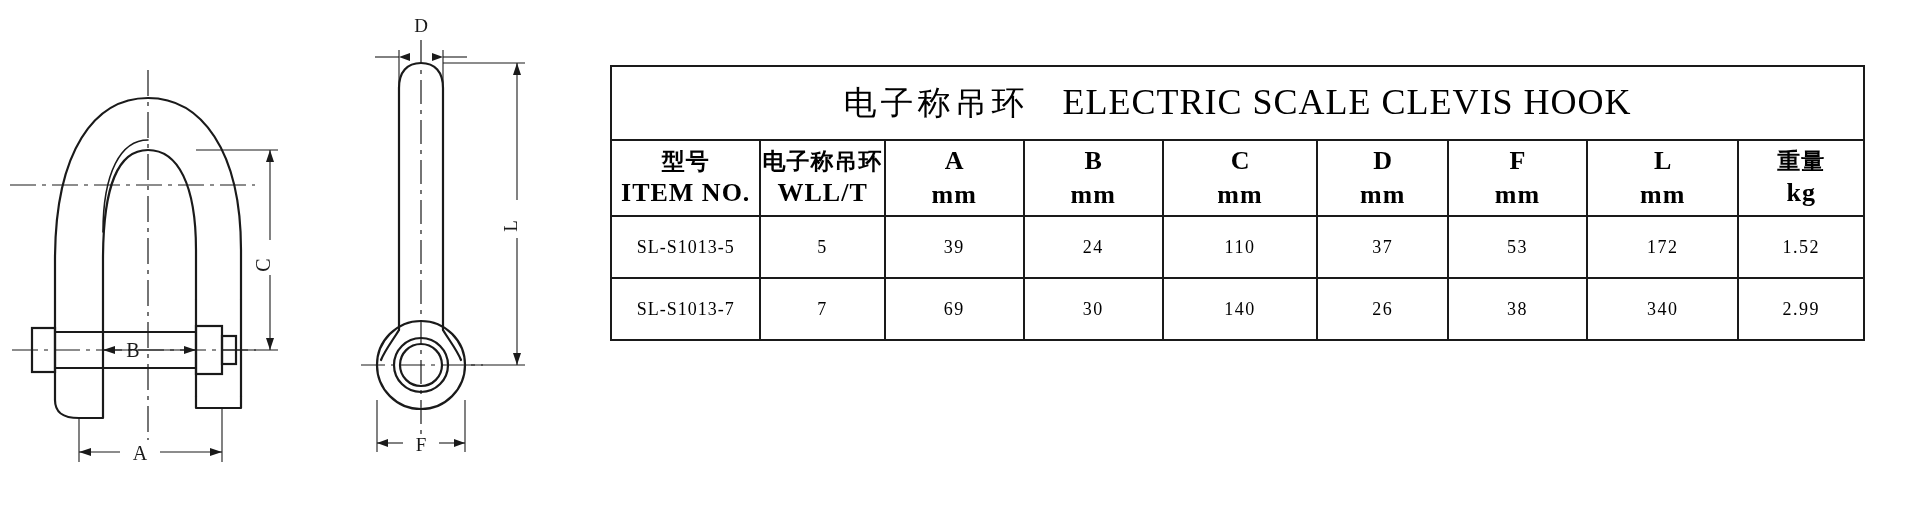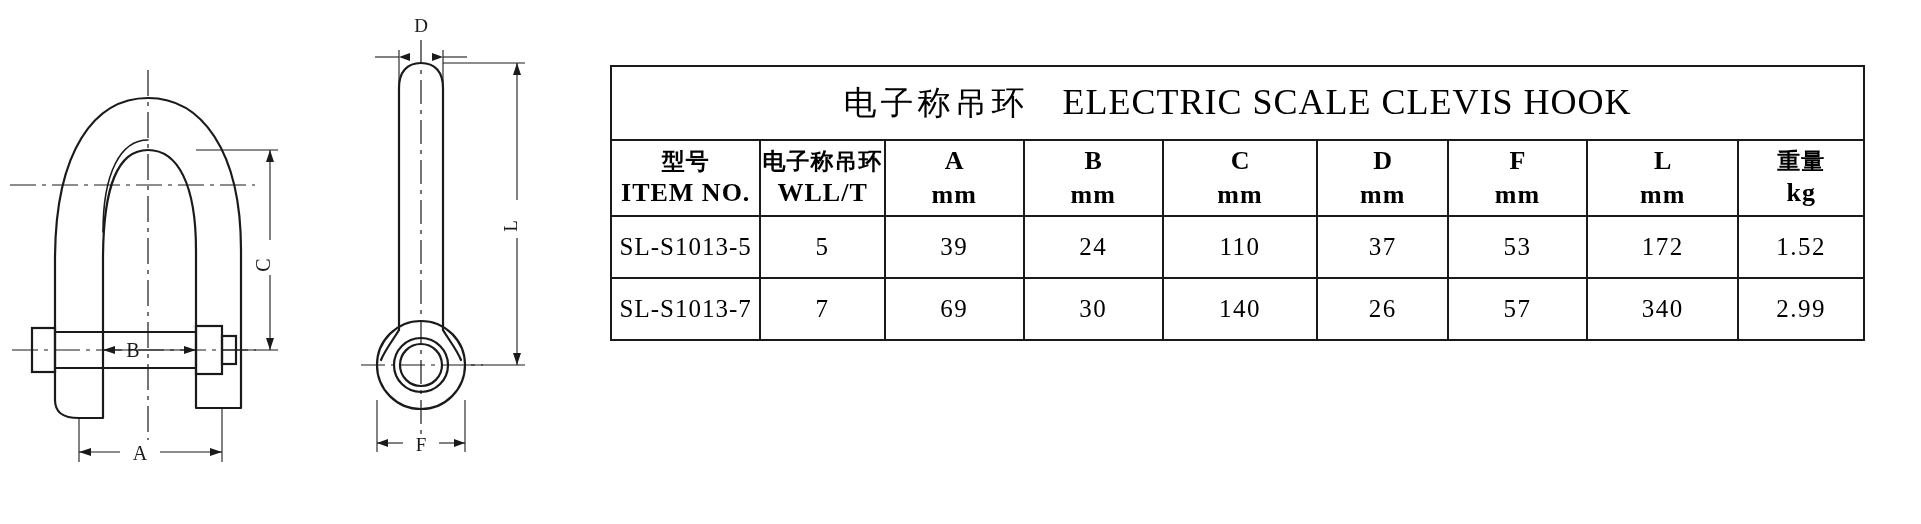--- a/index.html
+++ b/index.html
@@ -81,21 +81,21 @@
     font-family: "Liberation Serif", serif;
     font-size: 26px;
     letter-spacing: 1px;
   }
   .head-big {
     font-family: "Liberation Serif", serif;
     font-size: 26px;
   }
   .data-cell {
     height: 60px;
-    font-size: 25px;
+    font-size: 18px;
     letter-spacing: 1.5px;
     margin-top: 29px;
   }
   .data-cell.model {
     letter-spacing: 1px;
   }
 
   
   col.c0 { width: 143px; }
   col.c1 { width: 119px; }
@@ -297,21 +297,21 @@
           <td class="data-cell">172</td>
           <td class="data-cell">1.52</td>
         </tr>
         <tr>
           <td class="data-cell model">SL-S1013-7</td>
           <td class="data-cell">7</td>
           <td class="data-cell">69</td>
           <td class="data-cell">30</td>
           <td class="data-cell">140</td>
           <td class="data-cell">26</td>
-          <td class="data-cell">57</td>
+          <td class="data-cell">38</td>
           <td class="data-cell">340</td>
           <td class="data-cell">2.99</td>
         </tr>
       </tbody>
     </table>
   </div>
 
 </div>
 
 </body></html>

